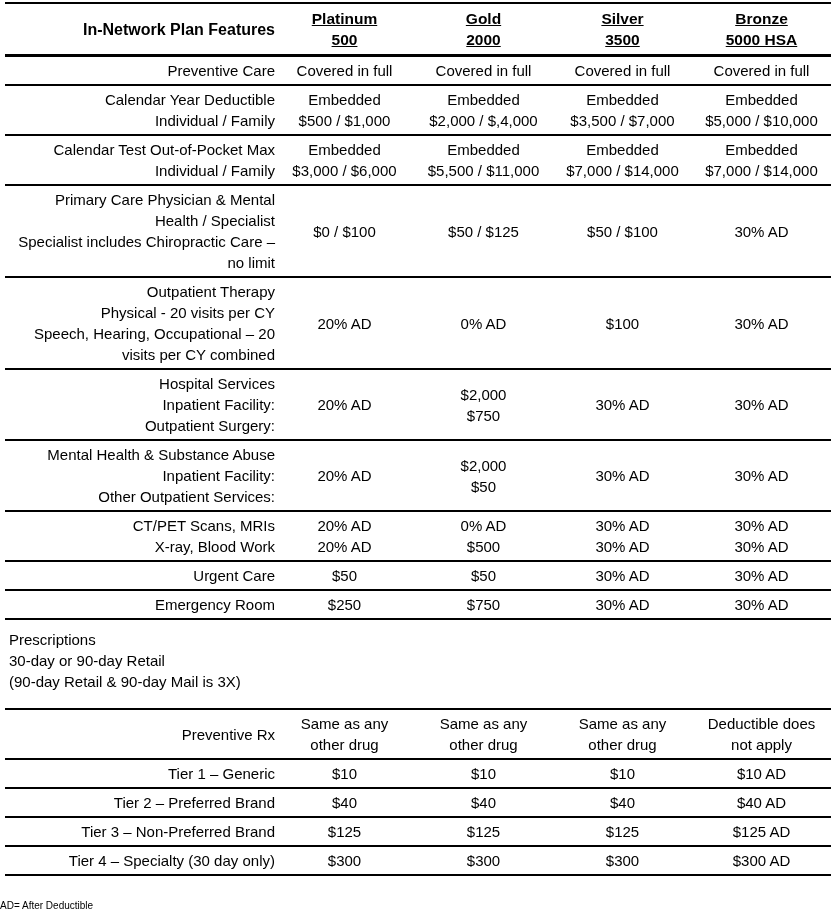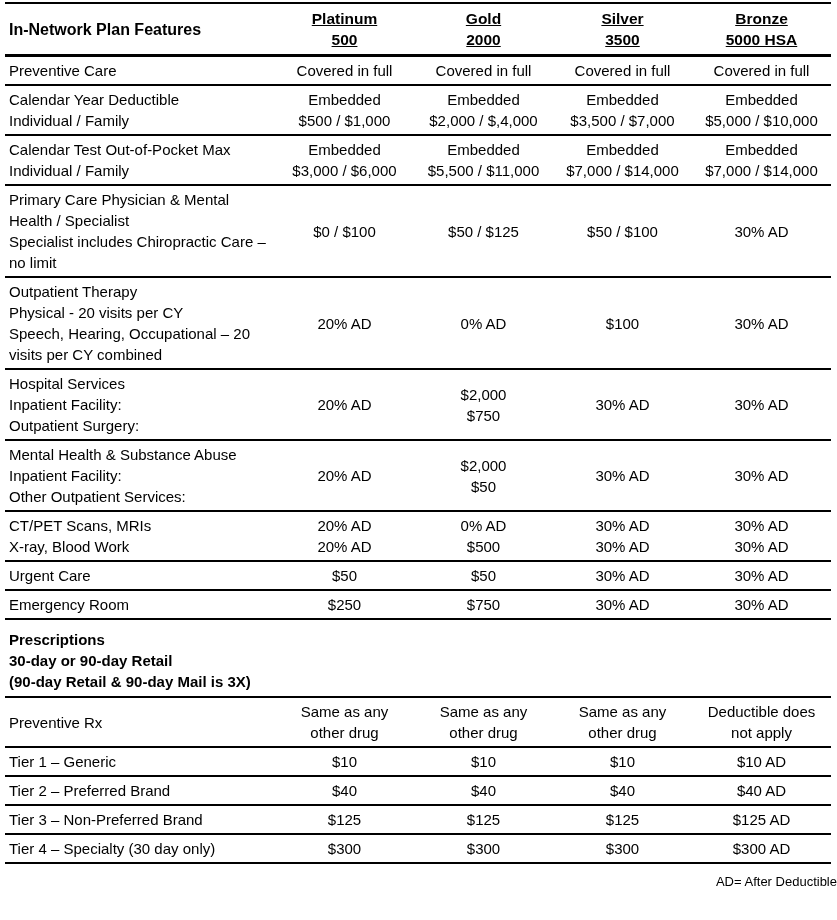--- a/index.html
+++ b/index.html
@@ -6,28 +6,28 @@
   body{
     width:837px;height:920px;
     font-family:"Liberation Sans", sans-serif;
     color:#000;font-size:15px;line-height:21px;
     -webkit-font-smoothing:antialiased;
   }
   .page{width:837px;box-sizing:border-box;}
   .tbl{margin:2px 6px 0 5px;border-top:2px solid #000;}
   .row{display:flex;align-items:center;border-bottom:2px solid #000;padding:3px 0;}
   .row.header{border-bottom:3px solid #000;padding:4px 0;}
-  .fcell{width:270px;box-sizing:border-box;padding-left:4px;}
+  .fcell{width:270px;box-sizing:border-box;padding-left:4px;text-align:right;}
   .vcell{flex:1;text-align:center;}
   .ftitle{font-weight:normal;}
   .header .fcell{font-weight:bold;font-size:16px;}
   .plan-name,.plan-sub{font-weight:bold;font-size:15.5px;text-decoration:underline;}
   .fline.italic{}
-  .rx-block{border-bottom:2px solid #000;padding:9px 0 4px 4px;font-weight:bold;}
-  .footnote{text-align:right;padding:7px 0 0 0;font-size:13px;}
+  .rx-block{border-bottom:2px solid #000;padding:9px 0 16px 4px;font-weight:normal;}
+  .footnote{text-align:left;padding:7px 0 0 0;font-size:10px;margin-top:12px;}
 </style>
 </head>
 <body>
 
 <div class="page">
   <div class="tbl">
     <div class="row header">
       <div class="fcell">In-Network Plan Features</div>
 
     <div class="vcell">

